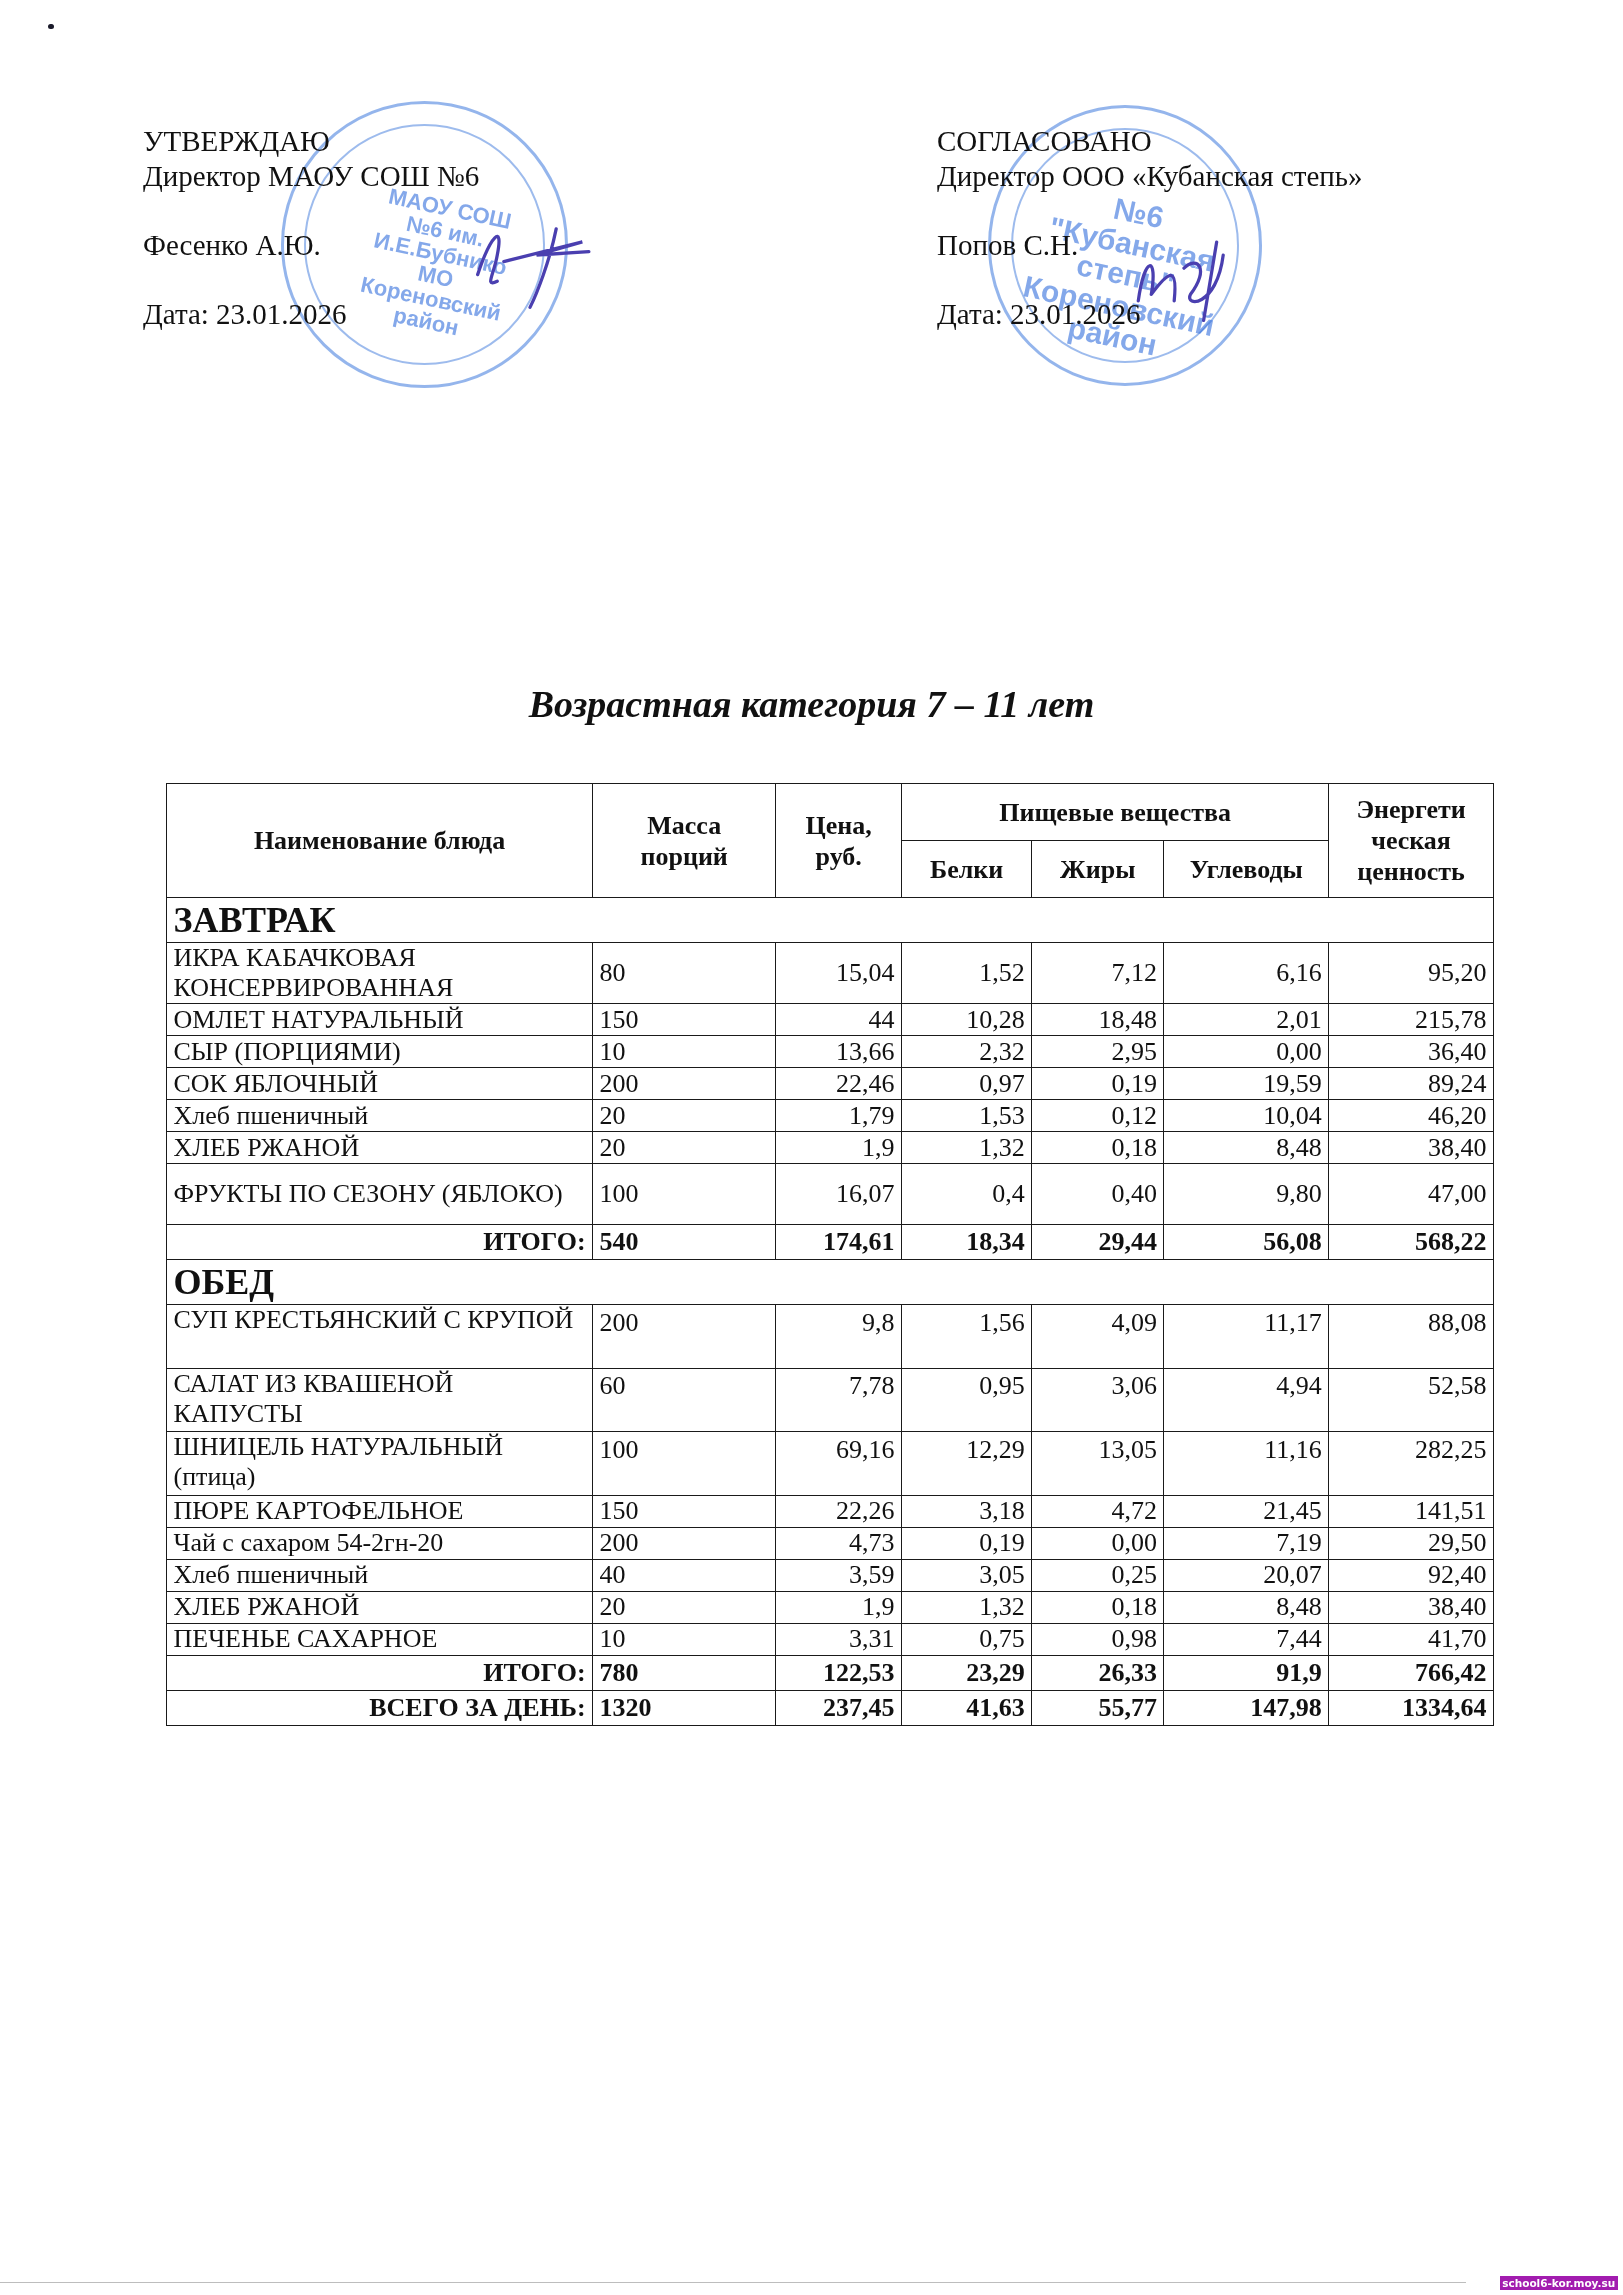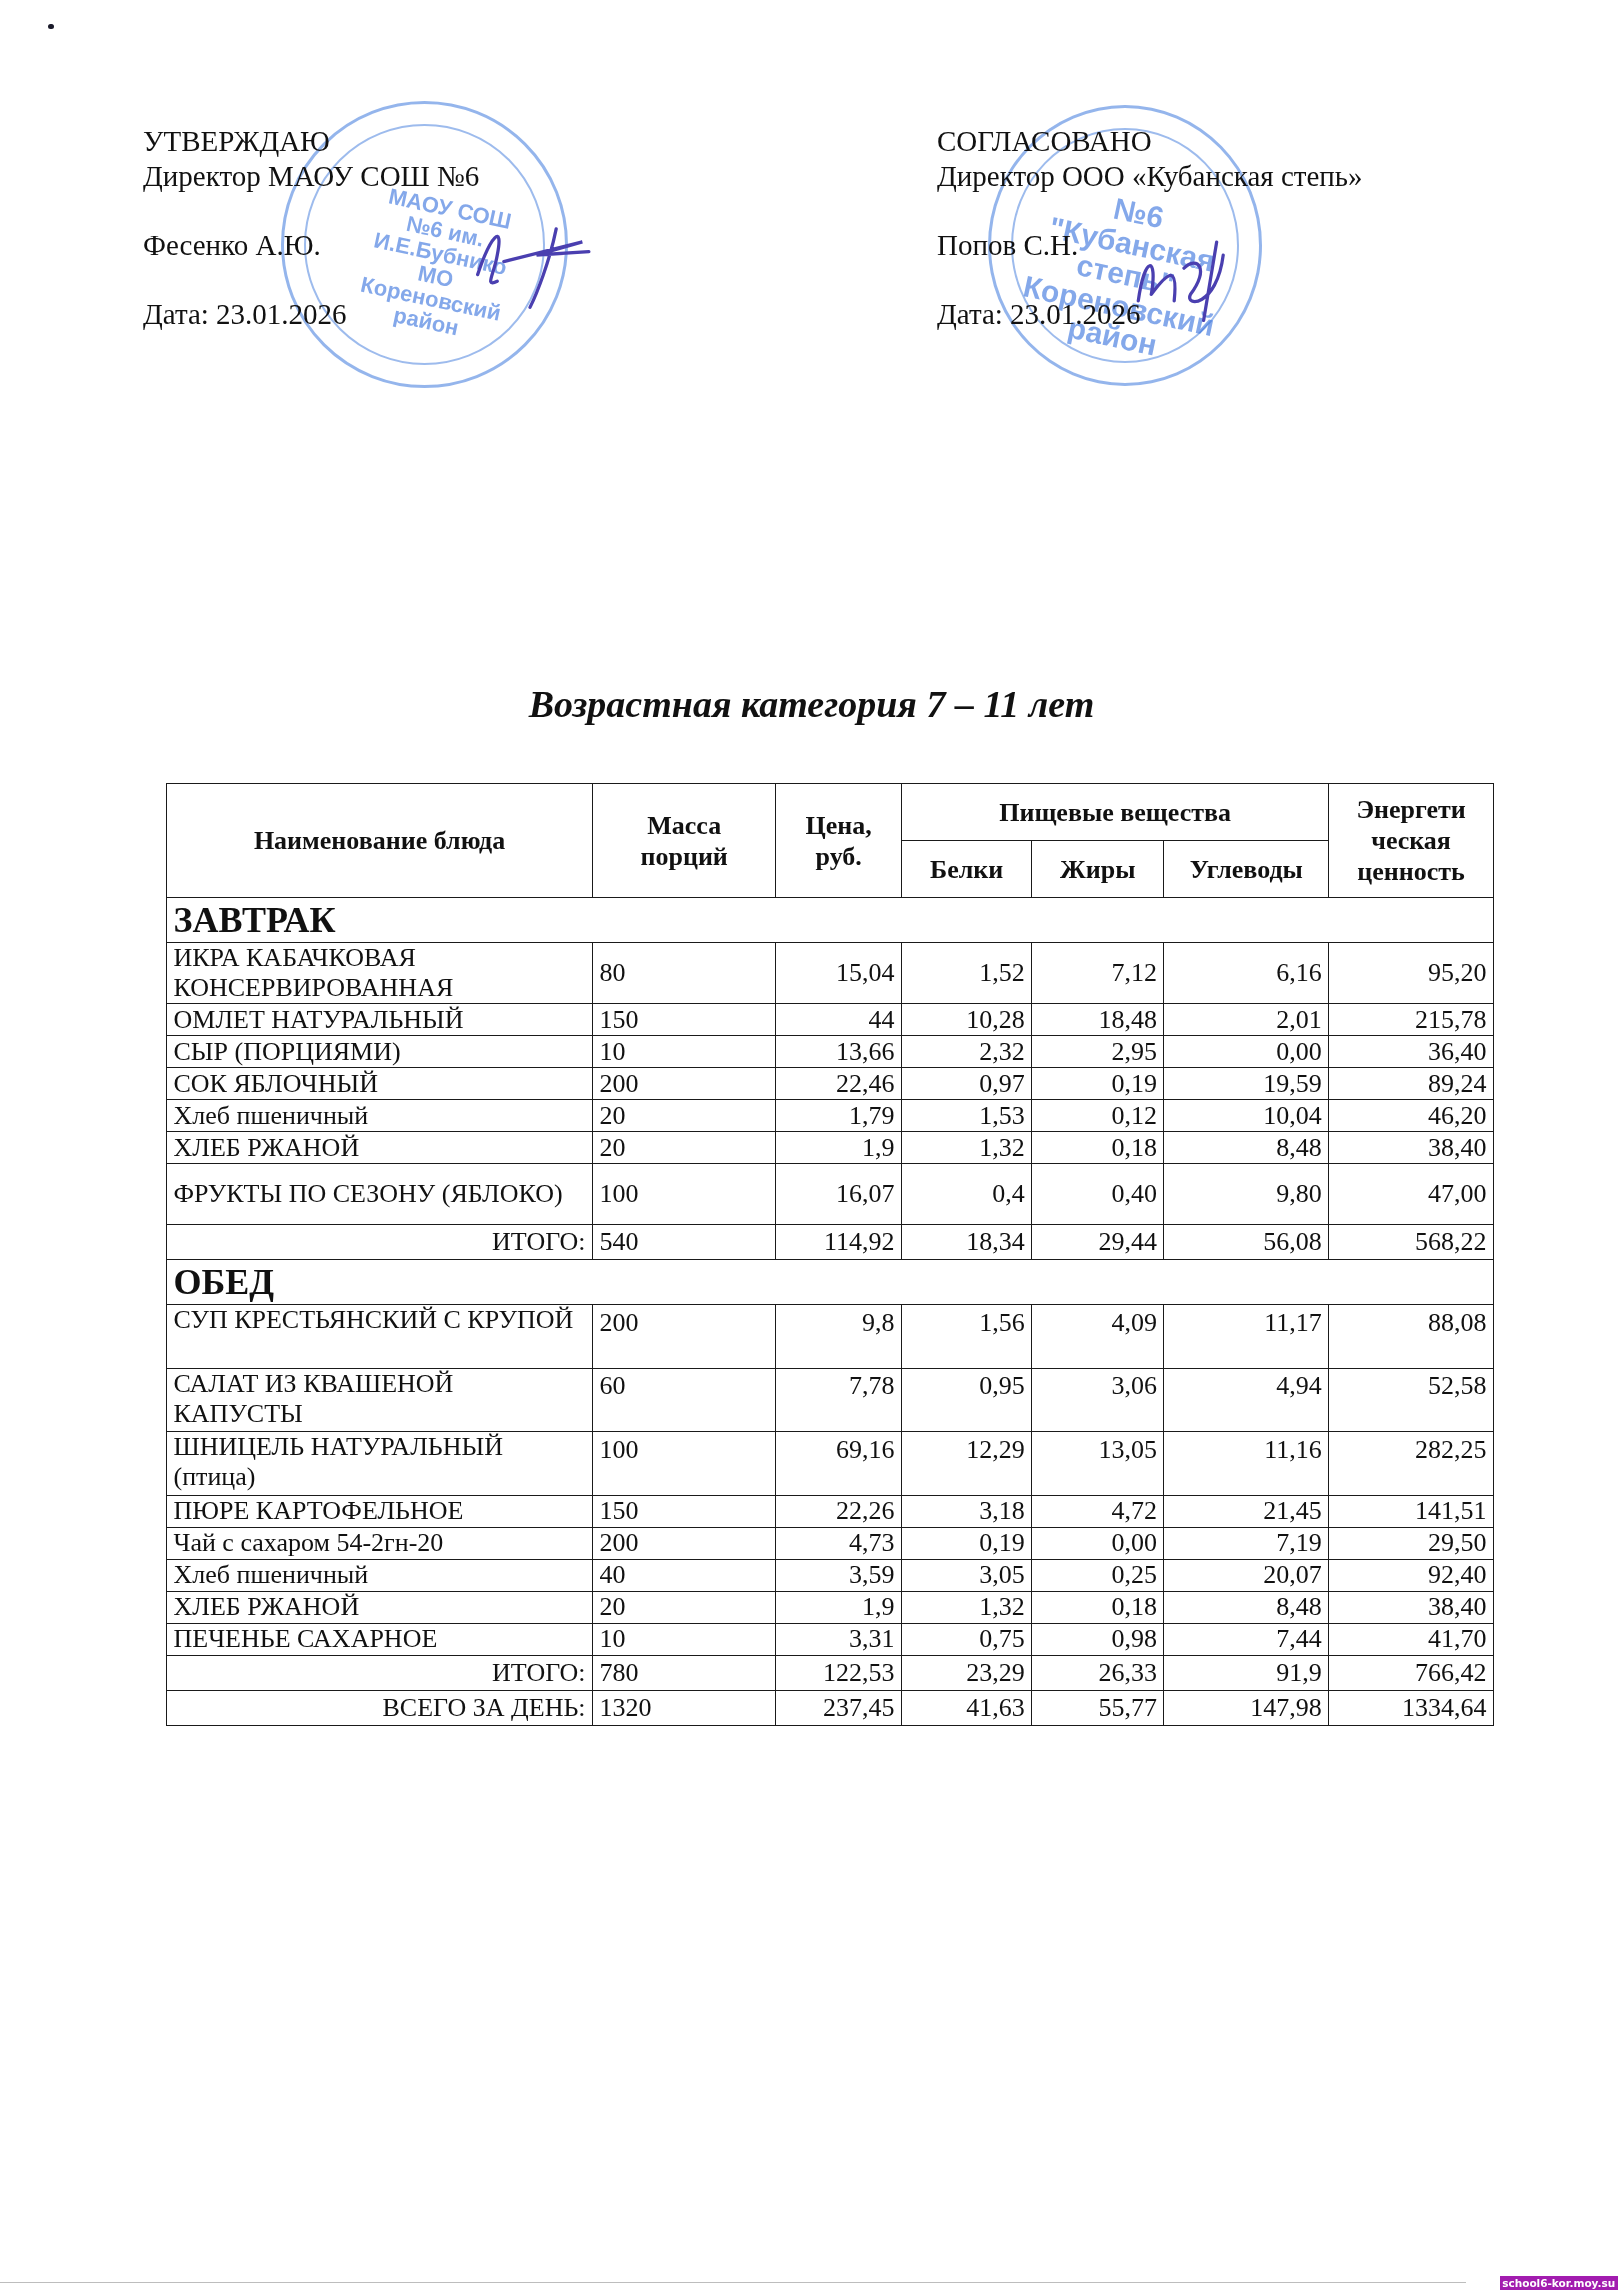--- a/index.html
+++ b/index.html
@@ -130,21 +130,21 @@
       text-align: right;
       line-height: 30px;
       vertical-align: middle;
     }
     td.num.center { text-align: left; }
     tr.row td { height: 31px; }
     tr.row.tall td { height: 60px; }
     tr.lunch.tall td.num { vertical-align: top; padding-top: 2.6px; }
     tr.lunch.tall td.name { vertical-align: top; }
     tr.total td {
-      font-weight: normal;
+      font-weight: bold;
       height: 34px;
     }
     tr.total td.label {
       text-align: right;
     }
 
     .watermark {
       position: absolute;
       right: 5.2px;
       bottom: 5.2px;
@@ -300,21 +300,21 @@
         <td class="num center">100</td>
         <td class="num">16,07</td>
         <td class="num">0,4</td>
         <td class="num">0,40</td>
         <td class="num">9,80</td>
         <td class="num">47,00</td>
       </tr>
       <tr class="total">
         <td class="label">ИТОГО:</td>
         <td class="num center">540</td>
-        <td class="num">114,92</td>
+        <td class="num">174,61</td>
         <td class="num">18,34</td>
         <td class="num">29,44</td>
         <td class="num">56,08</td>
         <td class="num">568,22</td>
       </tr>
     </tbody>
   <tbody id="lunch-body">
     <tr>
       <td colspan="7" class="section">ОБЕД</td>
     </tr>

